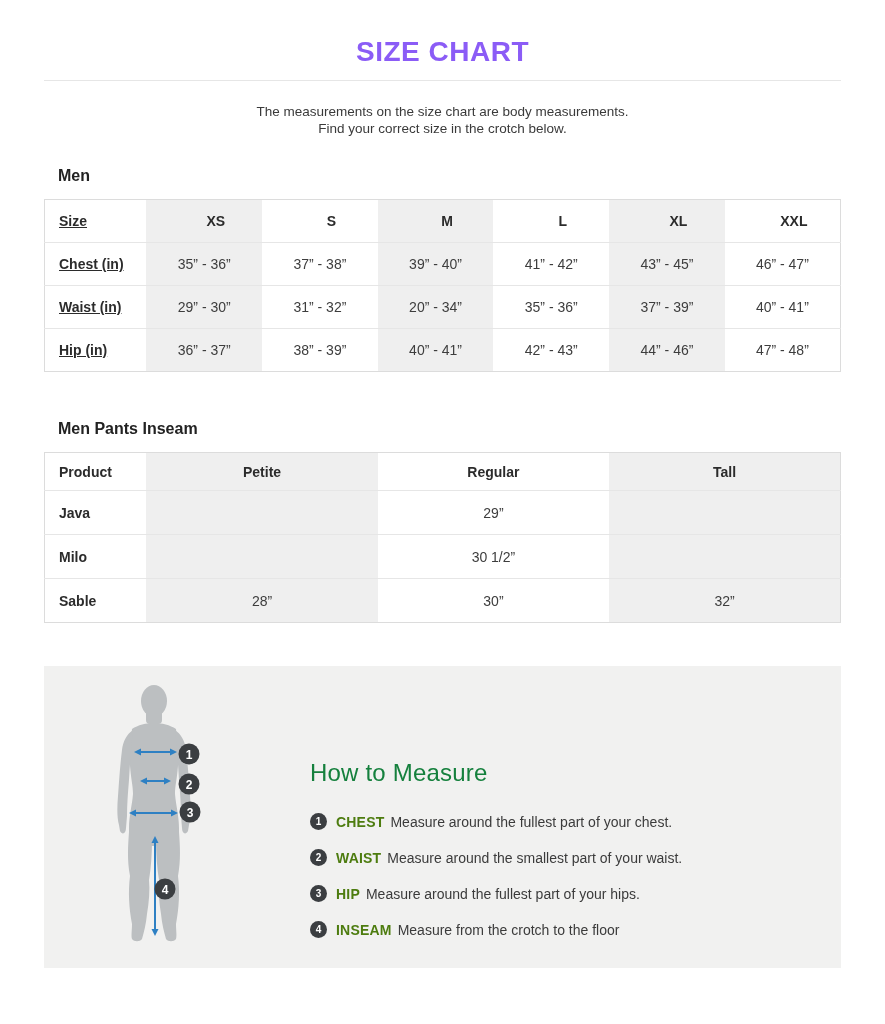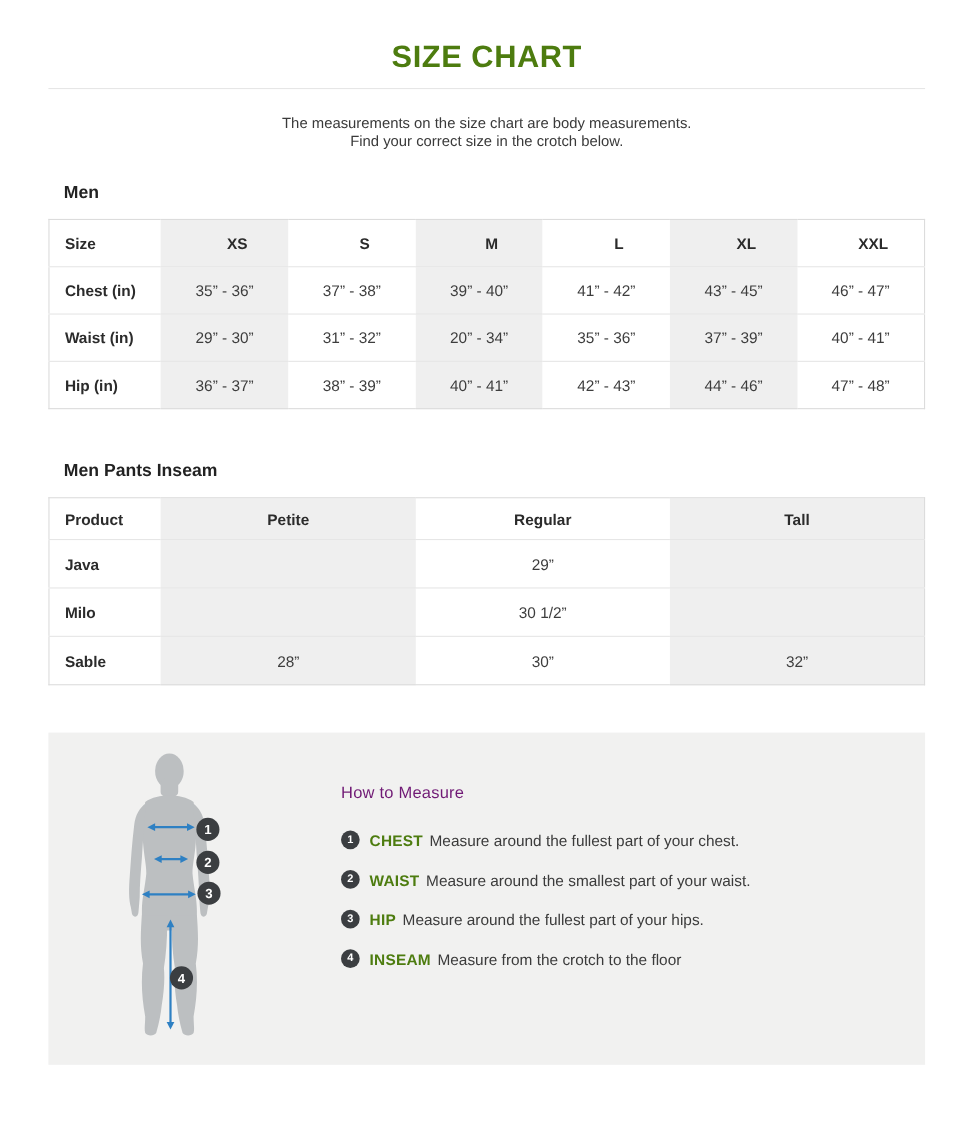--- a/index.html
+++ b/index.html
@@ -7,21 +7,21 @@
   body {
     width:885px; height:1024px;
     font-family:"Liberation Sans","DejaVu Sans",sans-serif;
     color:#222; overflow:hidden;
   }
   .page { width:885px; padding-top:36px; }
 
   
   .page-title {
     text-align:center; font-size:28px; font-weight:bold;
-    letter-spacing:.5px; color:#4d7c0f;
+    letter-spacing:.5px; color:#8b5cf6;
   }
   .title-divider {
     margin:12px 44px 0 44px; height:0;
     border-top:1px solid #e6e6e6;
   }
   .subtitle {
     margin-top:22px; text-align:center;
     font-size:13.5px; line-height:17px; color:#3a3a3a;
   }
 
@@ -39,38 +39,39 @@
     border:1px solid #dcdcdc; font-size:14px;
   }
   th, td { height:43px; text-align:center; vertical-align:middle; }
   tr + tr th, tr + tr td { border-top:1px solid #e6e6e6; }
   th { font-weight:bold; color:#2b2b2b; }
   td { color:#3d3d3d; }
   .label-col {
     text-align:left; padding-left:14px;
     font-weight:bold; color:#2b2b2b;
   }
-  .men-table .label-col { width:12.8%; }
+  .men-table .label-col { width:12.8%;text-decoration:underline; }
   .men-table .size-col  { width:14.53%;padding-left:23px; }
   .inseam-table .label-col { width:12.8%; }
   .inseam-table .fit-col   { width:29.06%; }
   .inseam-table th, .inseam-table td { height:44px; }
   .inseam-table tr:first-child th { height:38px; }
   .shade { background:#efefef; }
 
   
   .measure-panel {
     margin:43px 44px 0 44px; height:302px;
     background:#f1f1f0; display:flex;
   }
   .figure-box { margin:18px 0 0 50px; width:120px; height:262px; flex:none; }
   .measure-content { margin-left:96px; padding-top:46px; }
   .measure-heading {
-    font-size:15px; font-weight:normal; color:#701a75;
+    font-size:24px; font-weight:normal; color:#15803d;
     letter-spacing:.2px;
+    margin-top:47px;
   }
   .measure-list { list-style:none; margin-top:26px; }
   .measure-item {
     display:flex; align-items:center;
     margin-bottom:19px; font-size:14px; color:#3b3b3b;
     white-space:nowrap;
   }
   .num-badge {
     display:inline-flex; align-items:center; justify-content:center;
     width:17px; height:17px; border-radius:50%;

